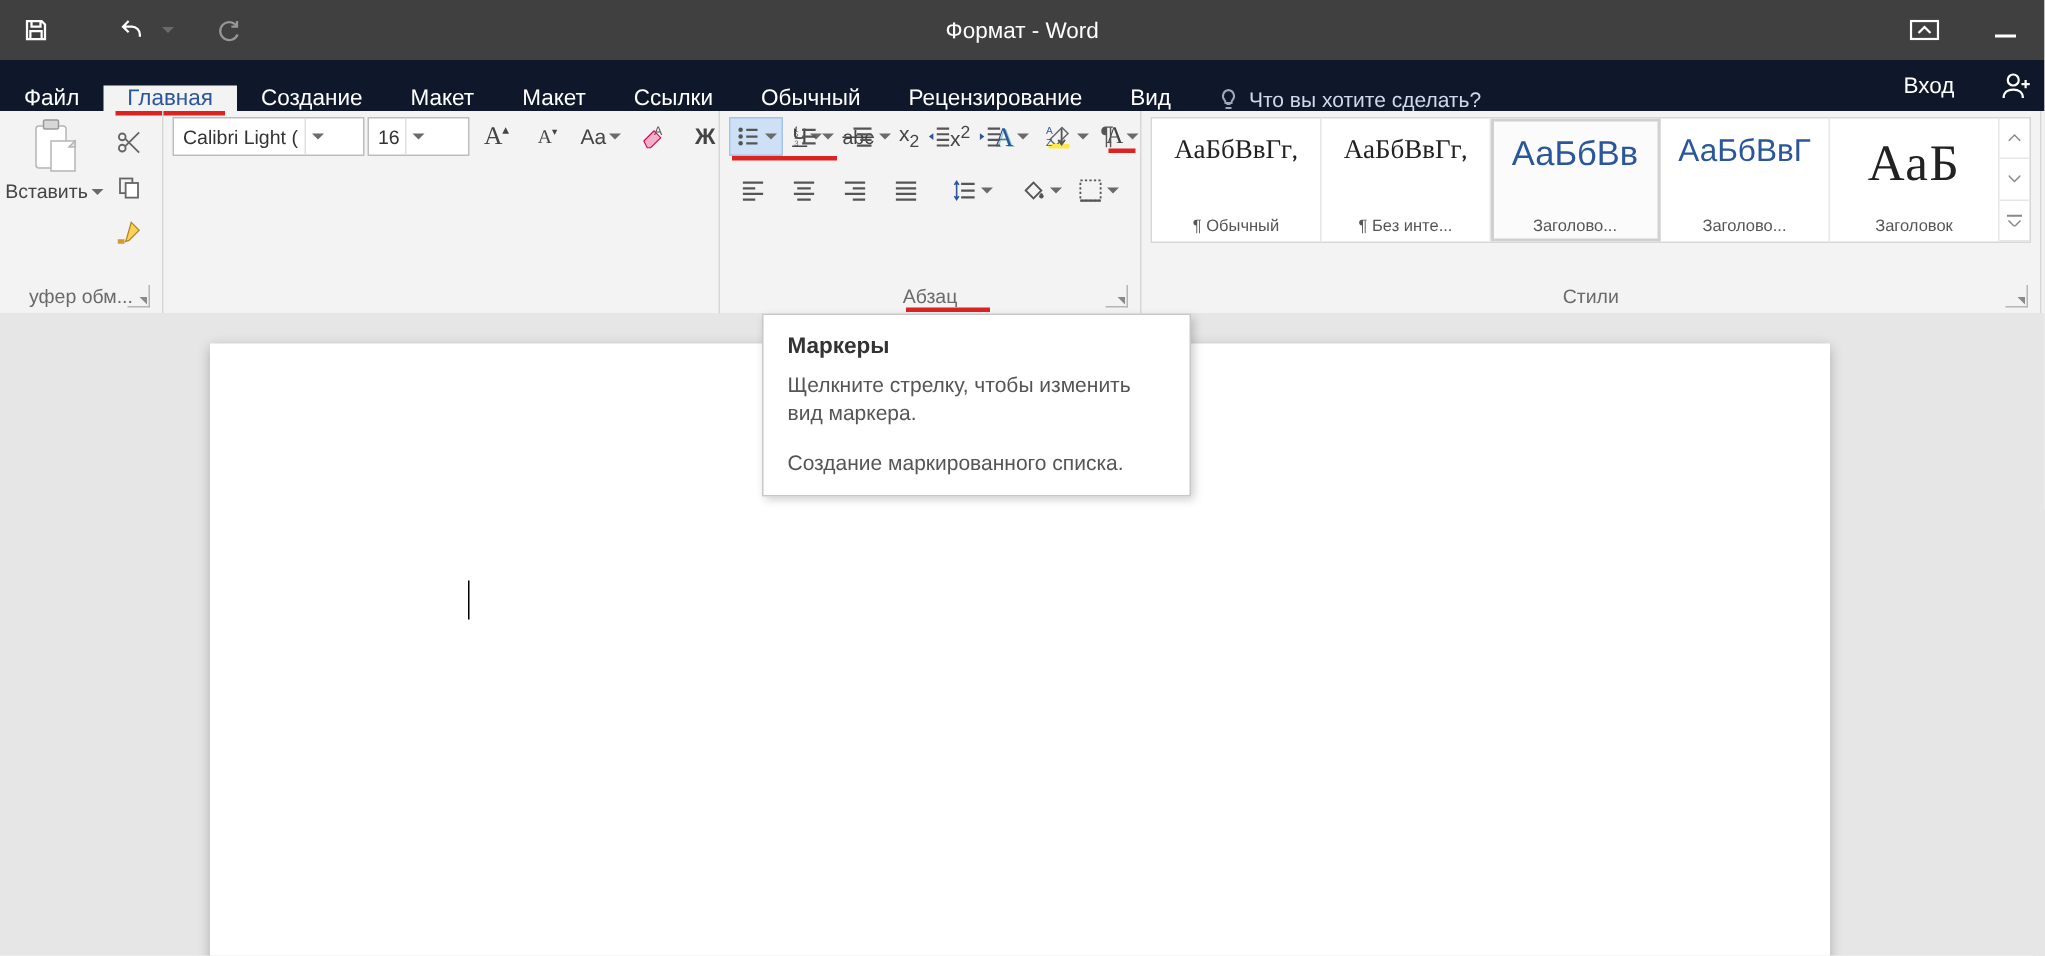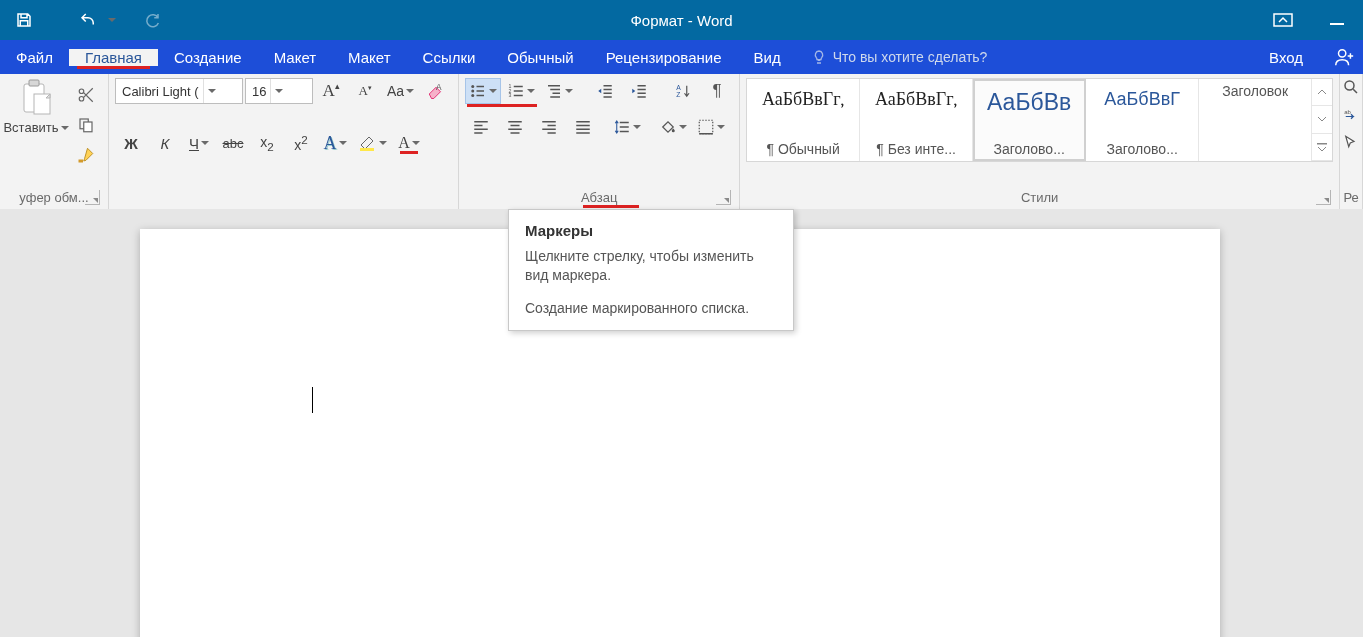--- a/index.html
+++ b/index.html
@@ -1,23 +1,23 @@
 <!DOCTYPE html>
 <html><head>
 <meta charset="utf-8">
 <style>
   html,body{margin:0;padding:0;font-family:"Segoe UI",Tahoma,sans-serif;font-size:14px;background:#e6e6e6;color:#444;overflow:hidden}
-  .titlebar{height:40px;background:#0369a1;display:flex;align-items:center;color:#fff;position:relative}
+  .titlebar{height:40px;background:#404040;display:flex;align-items:center;color:#fff;position:relative}
   .qat{display:flex;align-items:center;gap:0px;padding-left:6px}
   .qat-btn{width:36px;height:40px;display:flex;align-items:center;justify-content:center;color:#fff}
   .title-center{position:absolute;left:0;right:0;text-align:center;font-size:15px;pointer-events:none}
   .title-right{margin-left:auto;display:flex;align-items:center;gap:18px;padding-right:8px}
   .sys-btn{width:36px;height:40px;display:flex;align-items:center;justify-content:center;color:#fff}
 
-  .tabbar{height:34px;background:#1d4ed8;display:flex;align-items:center;color:#fff}
+  .tabbar{height:34px;background:#0f172a;display:flex;align-items:flex-end;color:#fff}
   .tab{padding:0 16px;display:flex;align-items:center;font-size:15px;cursor:default;position:relative}
   .tab.active{background:#f3f3f3;color:#2b579a}
   .redu{position:absolute;bottom:-3px;left:8px;right:8px;height:3px;background:#d22}
   .tell{display:flex;align-items:center;gap:6px;color:#cfd9ec;padding-left:14px}
   .tell svg{opacity:.75}
   .tab-right{margin-left:auto;display:flex;align-items:center;gap:14px;padding-right:2px}
   .acct{width:34px;height:34px;display:flex;align-items:center;justify-content:center}
 
   .ribbon{background:#f3f3f3;border-bottom:1px solid #d7d7d7;display:flex;align-items:stretch;height:135px}
   .grp{border-right:1px solid #d7d7d7;display:flex;flex-direction:column;padding:4px 6px 0 6px;position:relative}
@@ -34,21 +34,21 @@
   .combo{height:24px;border:1px solid #bdbdbd;background:#fff;display:flex;align-items:center;padding:0 2px 0 6px;font-size:13px;color:#333}
   .combo .dd{border-left:1px solid #e0e0e0;height:100%;display:flex;align-items:center;padding-left:4px;margin-left:4px}
 
   
   .styles{display:flex;border:1px solid #d7d7d7;background:#fff}
   .style-item{width:104px;height:78px;border-right:1px solid #e6e6e6;padding:4px 4px 0 4px;display:flex;flex-direction:column;justify-content:space-between;text-align:center}
   .style-item.sel{outline:2px solid #d0d0d0;outline-offset:-2px;background:#fbfbfb}
   .s-prev{font-family:Cambria,Georgia,serif;font-size:18px;white-space:nowrap;overflow:hidden;color:#222;padding-top:6px}
   .s-prev.blue{color:#2b579a;font-family:"Segoe UI",sans-serif}
   .s-prev.big{font-size:34px;letter-spacing:1px}
-  .s-name{font-size:14px;color:#555;white-space:nowrap;overflow:hidden;text-overflow:ellipsis;padding-bottom:4px}
+  .s-name{font-size:11px;color:#555;white-space:nowrap;overflow:hidden;text-overflow:ellipsis;padding-bottom:4px}
   .gal-more{width:20px;display:flex;flex-direction:column}
   .gal-more div{flex:1;border-bottom:1px solid #e6e6e6;display:flex;align-items:center;justify-content:center}
 
   
   .big-stack{display:flex;flex-direction:column;align-items:center;width:60px}
   .big-stack .lbl{font-size:13px;margin-top:2px;display:flex;align-items:center}
 
   
   .stage{position:absolute;top:209px;left:0;right:0;bottom:0;background:#e6e6e6;overflow:hidden}
   .page{position:absolute;top:20px;left:140px;width:1080px;height:1200px;background:#fff;box-shadow:0 2px 8px rgba(0,0,0,.25)}
@@ -174,21 +174,21 @@
           </div>
       </div>
     </div>
     <div class="grp-label">
         <span>уфер обм...</span>
         <span class="dlaunch"></span>
       </div>
   </div>
 
   <div class="grp" style="width:358px">
-    <div class="grp-body" style="flex-direction:column;gap:26px">
+    <div class="grp-body" style="flex-direction:row;gap:2px">
       <div class="row">
         <div class="combo" style="width:118px">
             <span>Calibri Light (</span>
             <span class="dd"></span>
           </div>
         <div class="combo" style="width:58px">
             <span>16</span>
             <span class="dd"></span>
           </div>
         <div class="btn">
@@ -363,24 +363,25 @@
         </div>
         <div class="style-item">
           <div class="s-prev">АаБбВвГг,</div>
           <div class="s-name">¶ Без инте...</div>
         </div>
         <div class="style-item sel">
           <div class="s-prev blue" style="font-size:23px">АаБбВв</div>
           <div class="s-name">Заголово...</div>
         </div>
         <div class="style-item">
-          <div class="s-prev blue" style="font-size:18px">АаБбВвГ</div>
+          <div class="s-prev blue" style="font-size:21px">АаБбВвГ</div>
           <div class="s-name">Заголово...</div>
         </div>
         <div class="style-item">
+          <div class="s-prev big">АаБ</div>
           <div class="s-name">Заголовок</div>
         </div>
         <div class="gal-more">
           <div>
               <svg width="8" height="6">
                 <path d="M0 5l4-4 4 4" fill="none" stroke="#888"></path>
               </svg>
             </div>
           <div>
               <svg width="8" height="6">

